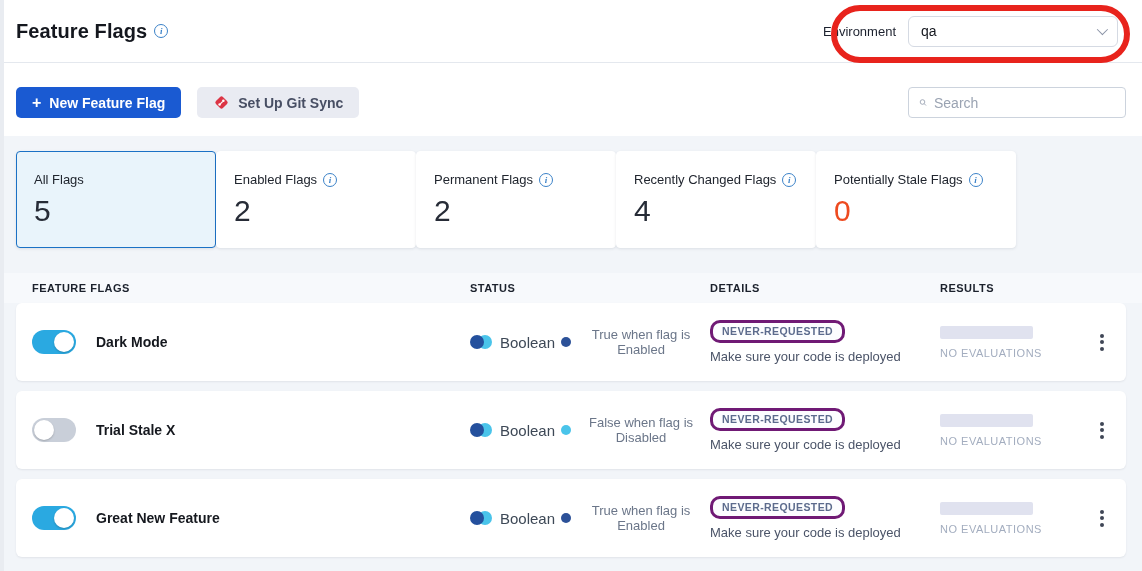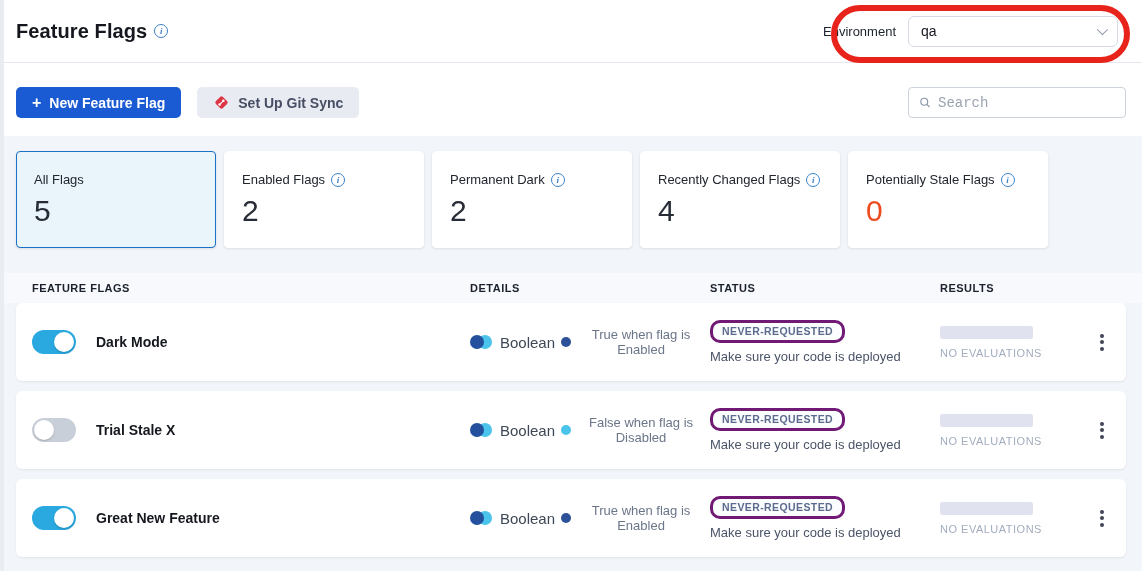--- a/index.html
+++ b/index.html
@@ -60,25 +60,25 @@
   .btn-primary { background:#1a5ad2; color:#ffffff; }
   .btn-secondary { background:#e9ebf2; color:#474e63; }
   .plus-glyph { font-size:16px; font-weight:700; line-height:1; }
   .git-icon { width:17px; height:17px; display:inline-block; }
   .search-box {
     width:218px; height:31px; background:#fff; border:1px solid #ccd3dd;
     border-radius:4px; display:flex; align-items:center; padding:0 10px; gap:7px;
   }
   .search-box input {
     border:none; outline:none; flex:1; font-size:14px; color:#0f766e;
-    font-family:Liberation Mono, monospace; background:transparent;
+    font-family:Liberation Sans, sans-serif; background:transparent;
   }
   .search-box input::placeholder { color:#9aa3b2; }
   
-  .stats { display:flex; gap:8px; padding:15px 16px 0 16px; }
+  .stats { display:flex; padding:15px 16px 0 16px; }
   .stat-card {
     width:200px; height:97px; background:#ffffff; border:1px solid #ffffff;
     border-radius:4px; box-shadow:0 1px 3px rgba(25,35,60,0.10);
     padding:20px 0 0 17px; cursor:pointer;
   }
   .stat-card.selected { background:#e9f4fb; border:1px solid #1b71c5; }
   .stat-label-row { display:flex; align-items:center; gap:6px; }
   .stat-label { font-size:13px; color:#21262f; }
   .stat-value { font-size:30px; font-weight:400; color:#272c37; margin-top:7px; }
   .stat-value.stale { color:#ee4a1f; }
@@ -204,21 +204,21 @@
   </div>
   <div class="stat-card">
     <div class="stat-label-row">
       <span class="stat-label">Enabled Flags</span>
       <span class="info-icon">i</span>
     </div>
     <div class="stat-value">2</div>
   </div>
   <div class="stat-card">
     <div class="stat-label-row">
-      <span class="stat-label">Permanent Dark</span>
+      <span class="stat-label">Permanent Flags</span>
       <span class="info-icon">i</span>
     </div>
     <div class="stat-value">2</div>
   </div>
   <div class="stat-card">
     <div class="stat-label-row">
       <span class="stat-label">Recently Changed Flags</span>
       <span class="info-icon">i</span>
     </div>
     <div class="stat-value">4</div>
@@ -227,22 +227,22 @@
     <div class="stat-label-row">
       <span class="stat-label">Potentially Stale Flags</span>
       <span class="info-icon">i</span>
     </div>
     <div class="stat-value stale">0</div>
   </div>
 </div>
 
 <div class="thead grid-cols">
   <span class="th">FEATURE FLAGS</span>
+  <span class="th">STATUS</span>
   <span class="th">DETAILS</span>
-  <span class="th">STATUS</span>
   <span class="th">RESULTS</span>
   <span></span>
 </div>
 
 <div class="frow grid-cols">
   <div class="cell-flag">
     <div class="toggle on">
         <div class="knob"></div>
       </div>
     <span class="flag-name">Dark Mode</span>

